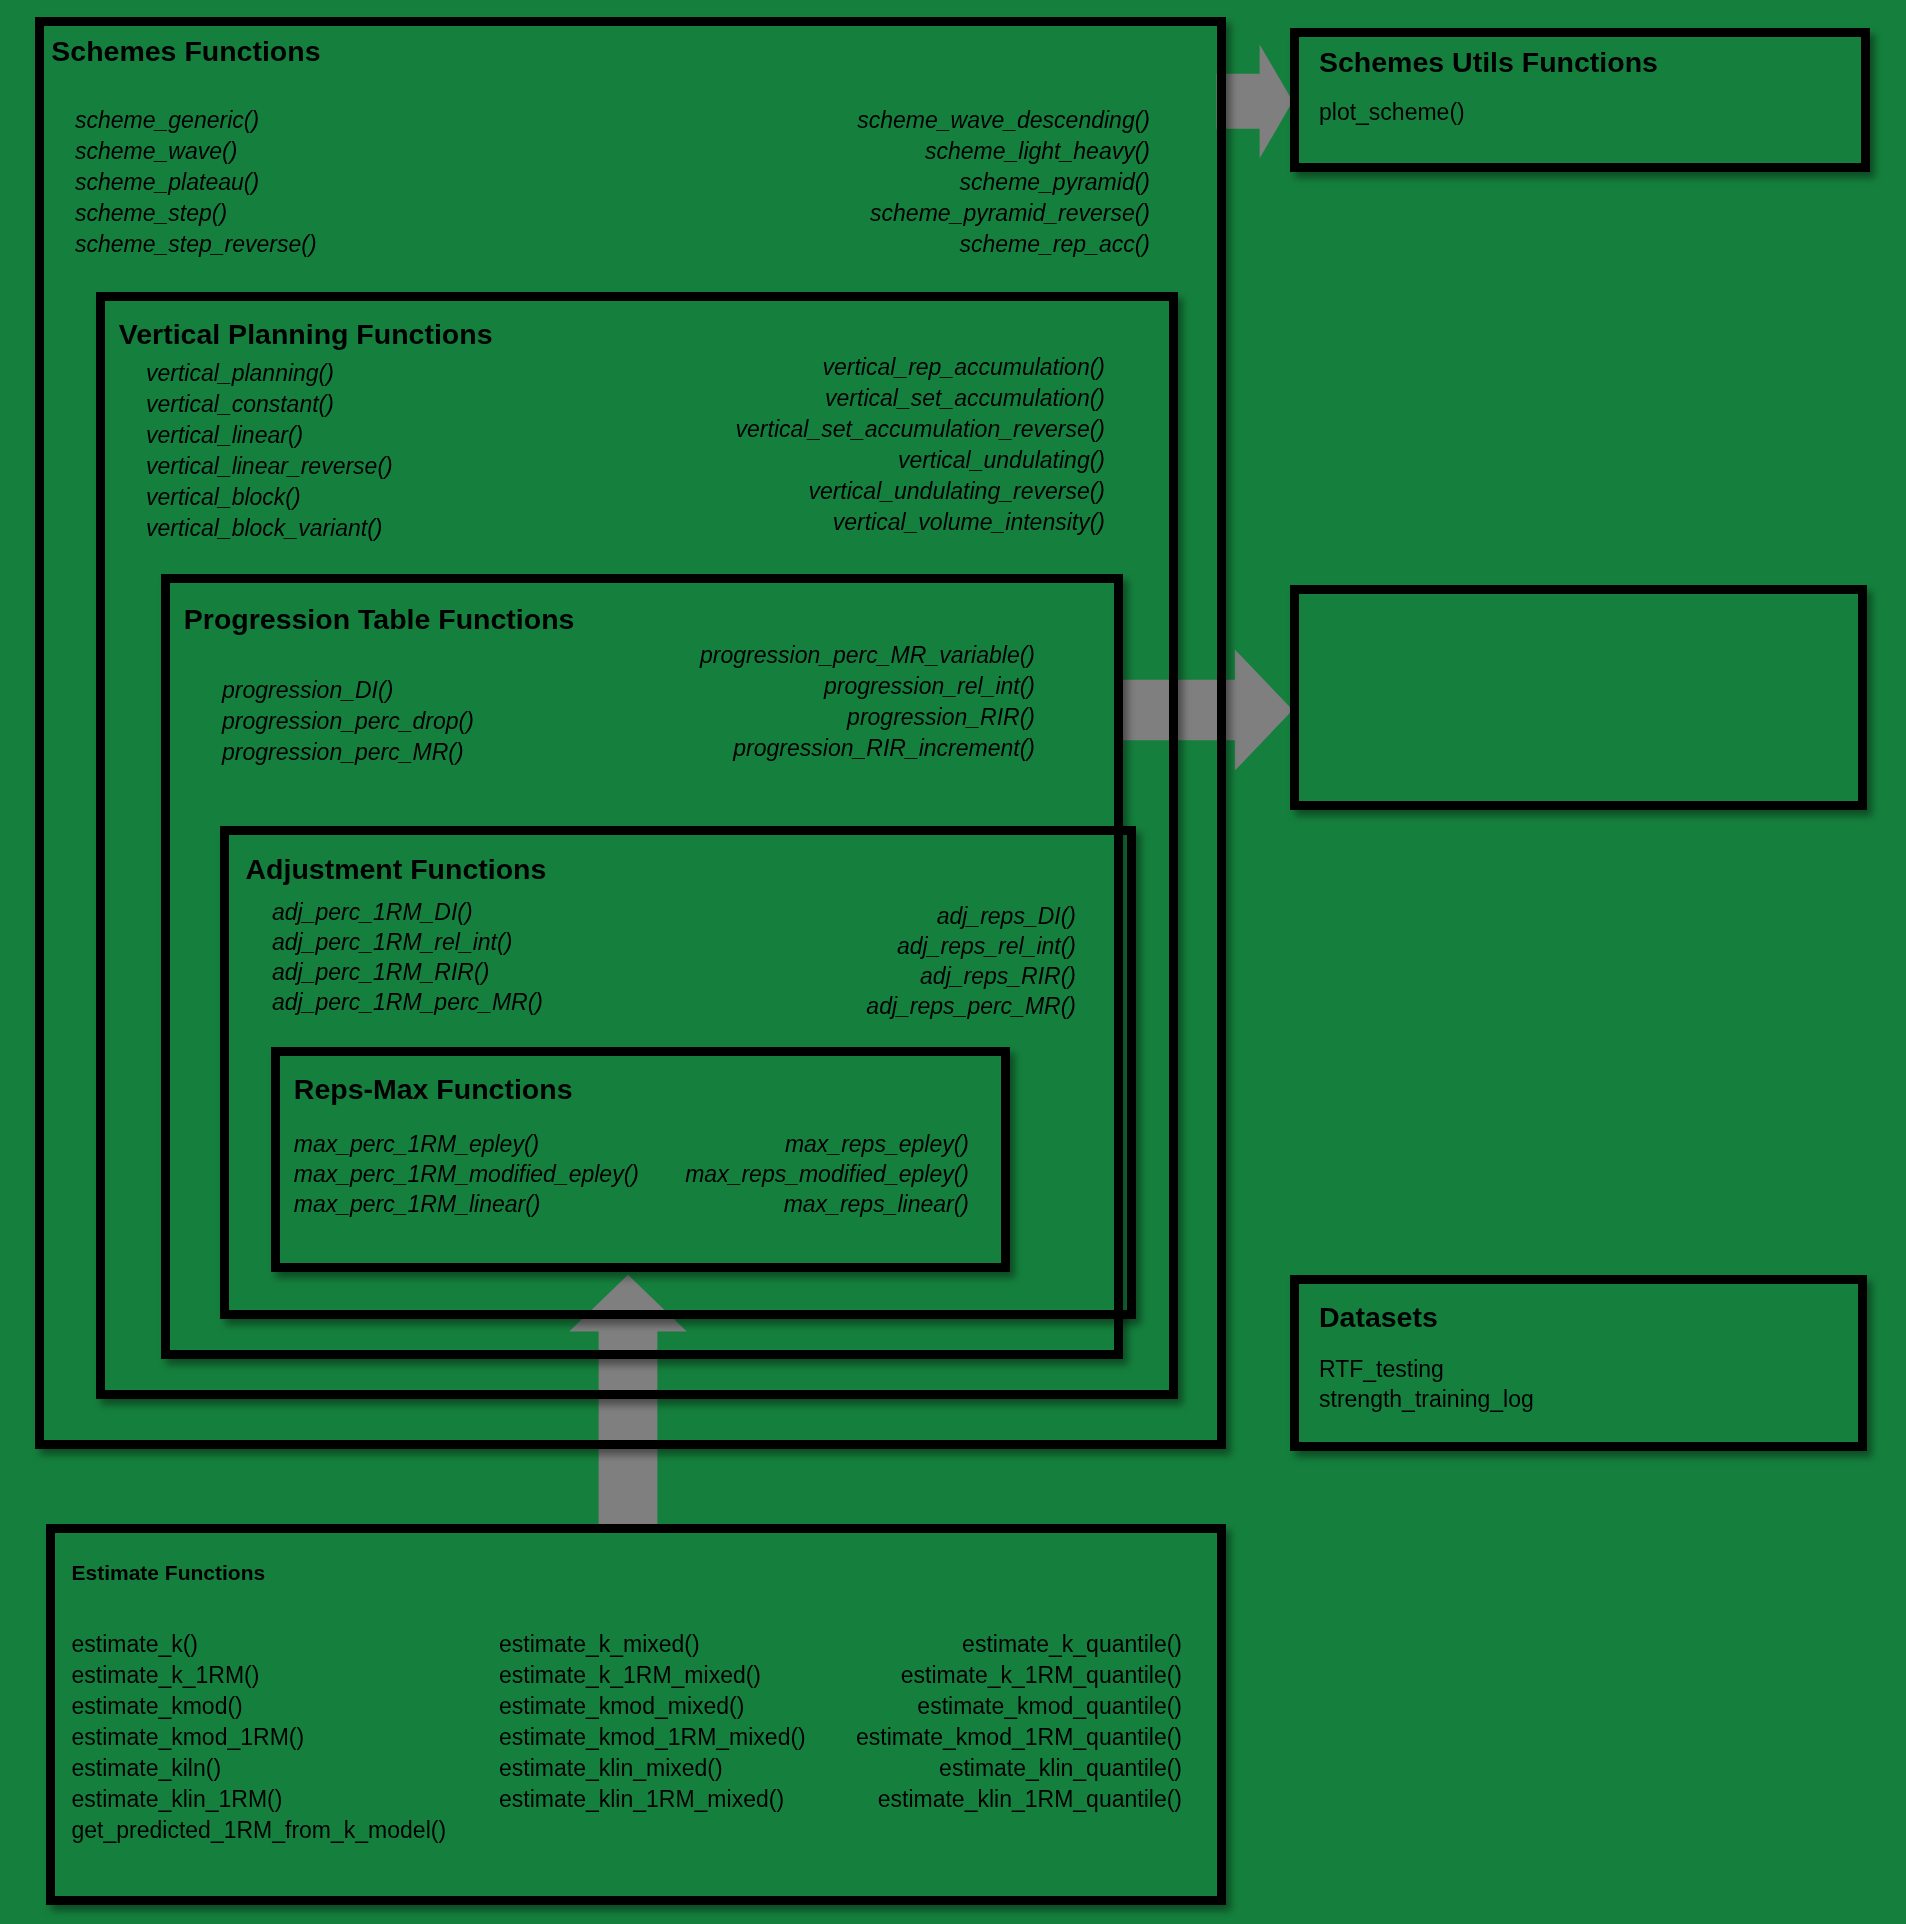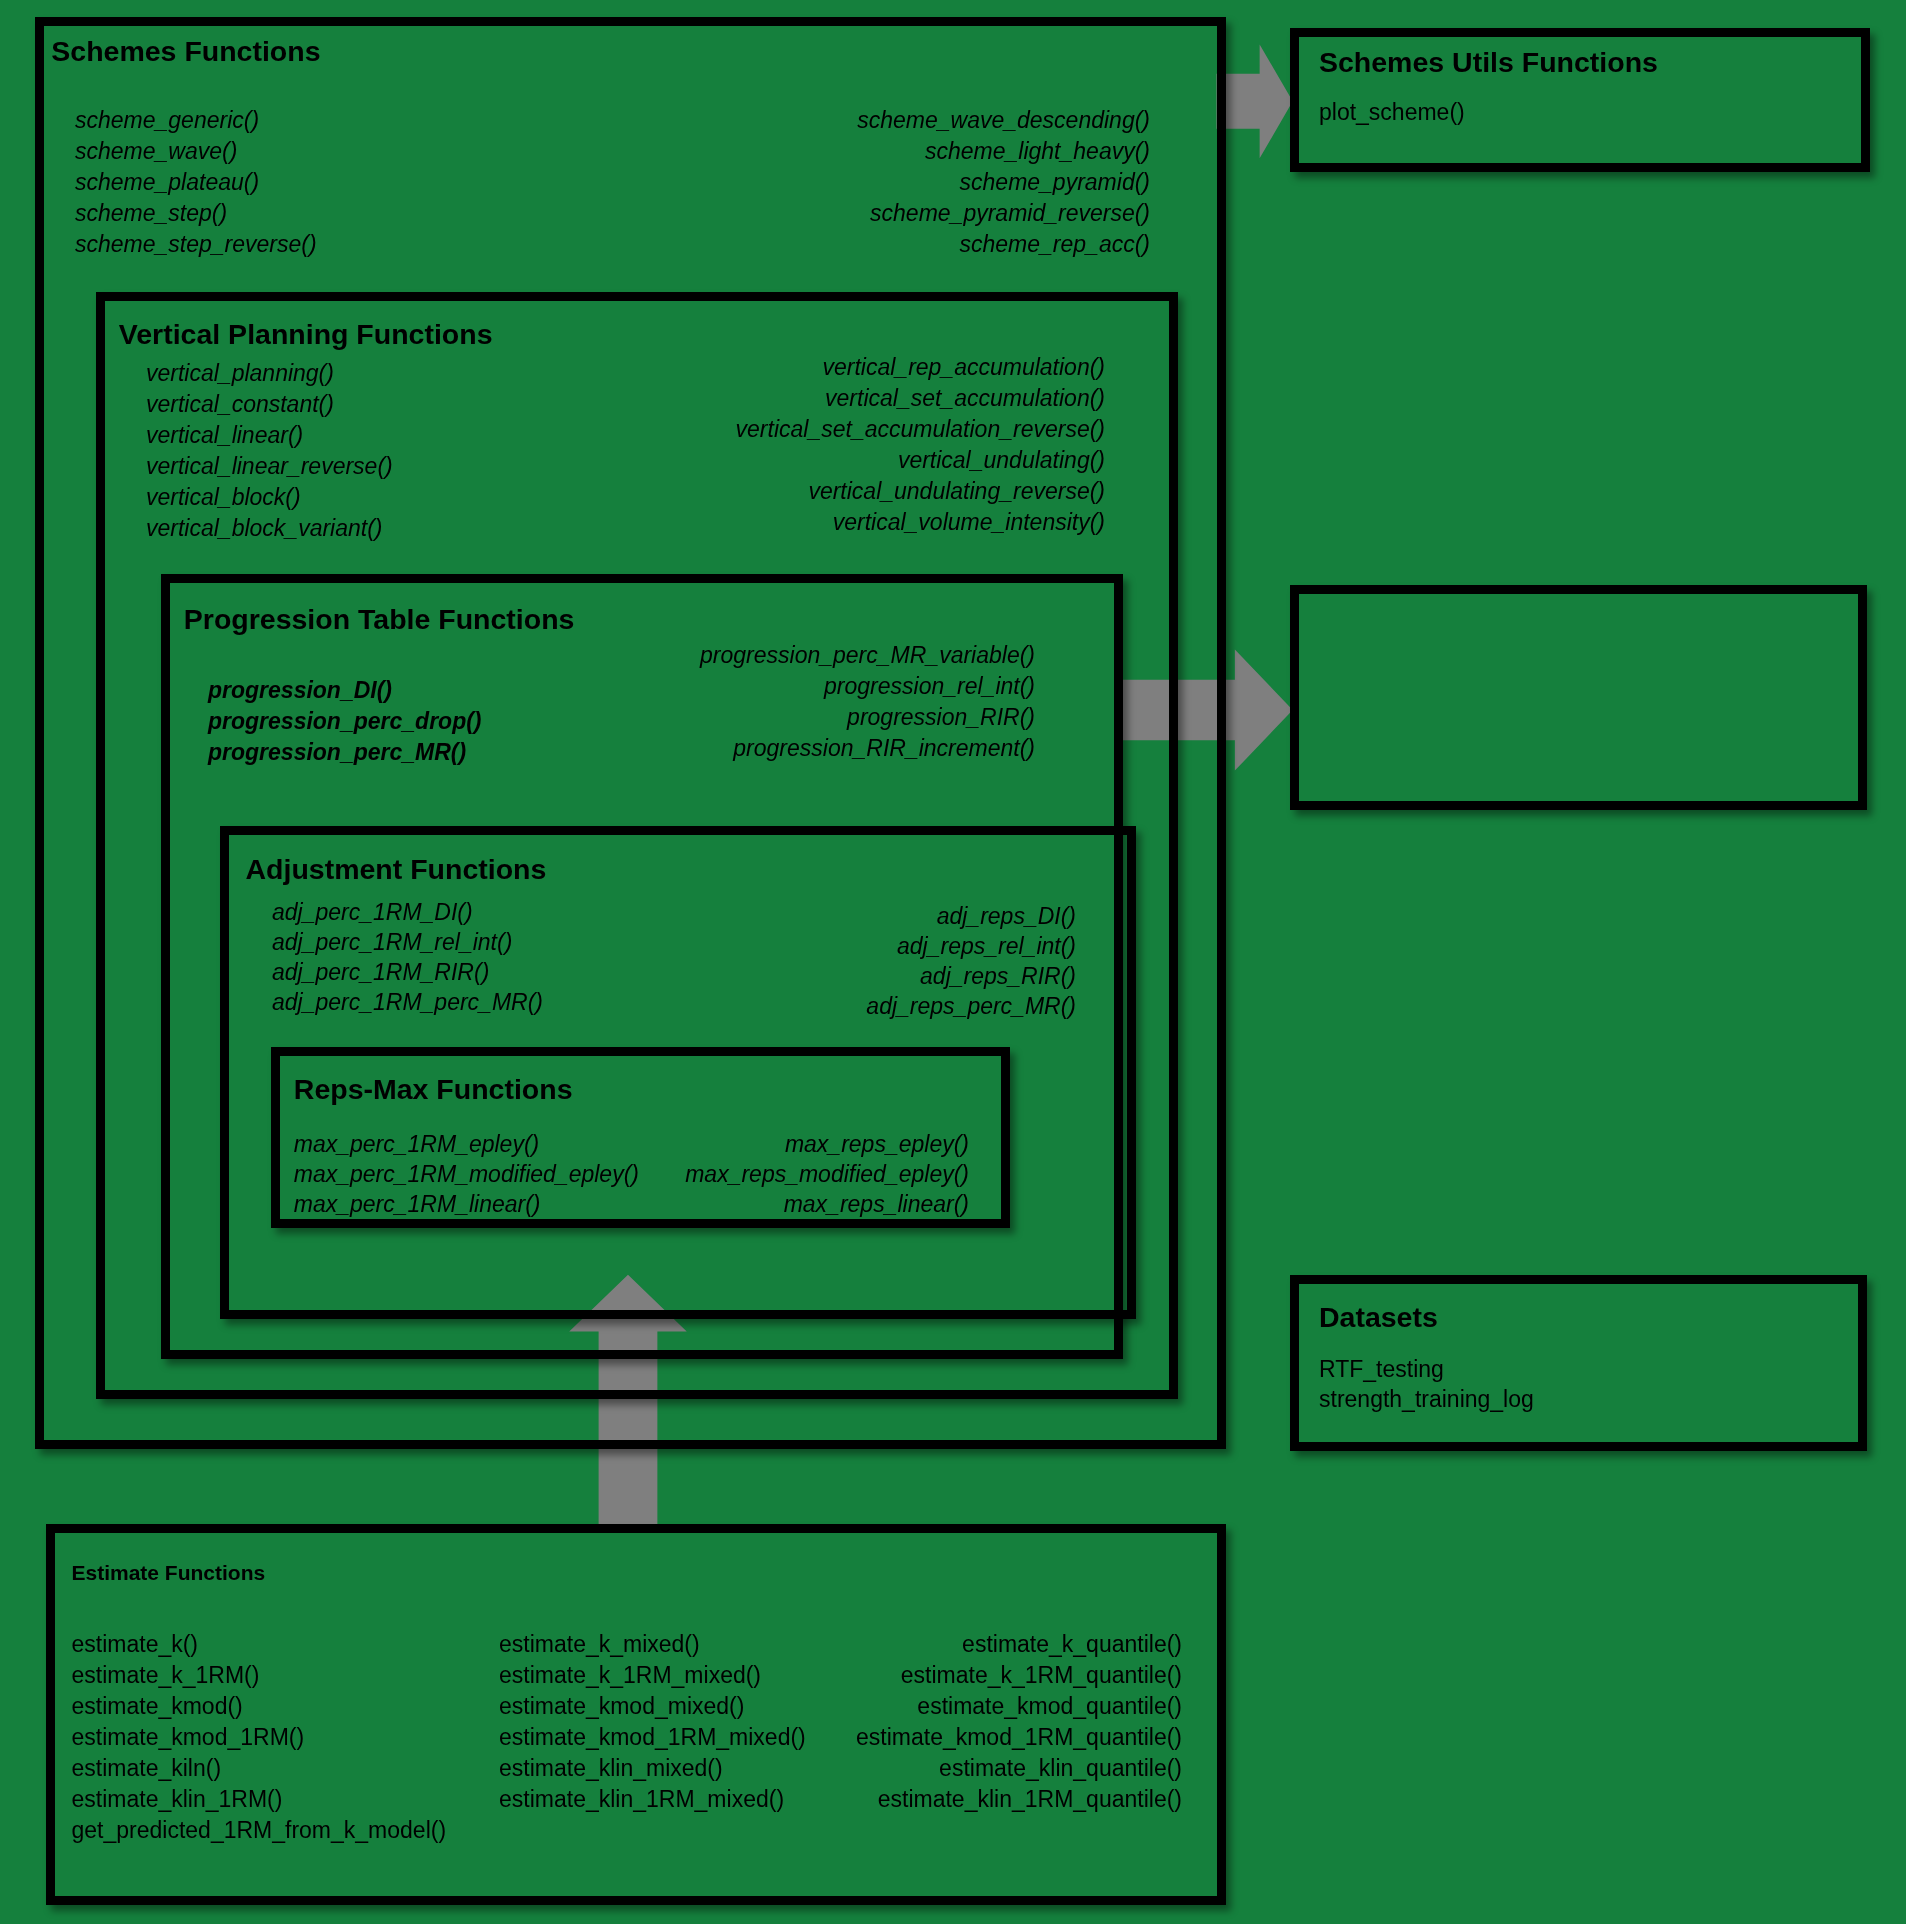--- a/index.html
+++ b/index.html
@@ -21,31 +21,31 @@
 
   
   #vertical-box{left:96px;top:292px;width:1082px;height:1107px;}
   #vertical-title{left:13.8px;top:16.5px;}
   #vertical-left{left:41px;top:57px;}
   #vertical-right{right:64px;top:51px;}
 
   
   #progression-box{left:161px;top:574px;width:962px;height:785px;}
   #progression-title{left:13.8px;top:20px;}
-  #progression-left{left:38px;top:92px;font-weight:bold;}
+  #progression-left{left:52px;top:92px;}
   #progression-right{right:79px;top:57px;}
 
   
   #adjustment-box{left:220px;top:826px;width:916px;height:493px;}
   #adjustment-title{left:16.5px;top:18.4px;}
   #adjustment-left{left:43px;top:62px;line-height:30px;}
   #adjustment-right{right:51px;top:66px;line-height:30px;}
 
   
-  #repsmax-box{left:271px;top:1047px;width:739px;height:181px;}
+  #repsmax-box{left:271px;top:1047px;width:739px;height:225px;}
   #repsmax-title{left:13.8px;top:16.5px;}
   #repsmax-left{left:13.8px;top:73px;line-height:30px;}
   #repsmax-right{right:32px;top:73px;line-height:30px;}
 
   
   #schemes-utils-box{left:1290px;top:27.5px;width:580px;height:144px;}
   #schemes-utils-title{left:20px;top:9.2px;}
   #schemes-utils-list{left:20px;top:60px;line-height:31px;}
 
   

